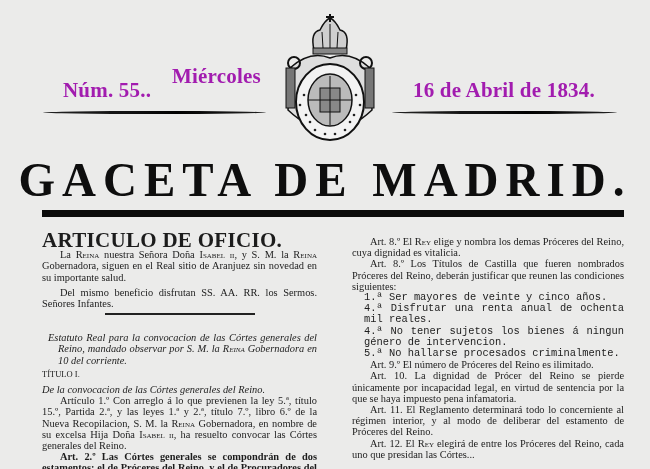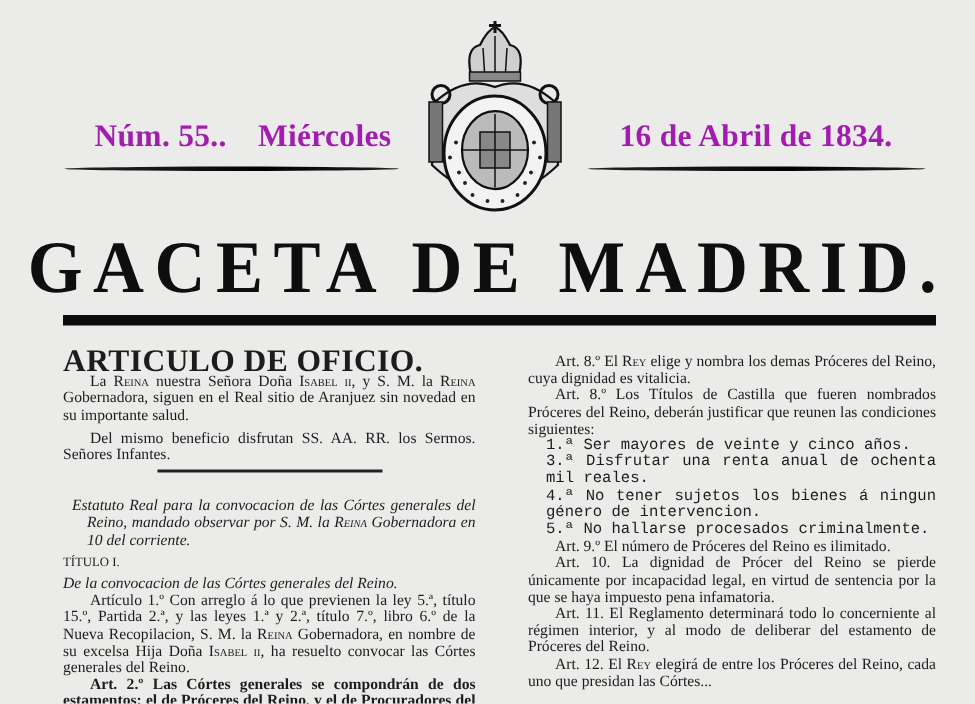--- a/index.html
+++ b/index.html
@@ -35,21 +35,21 @@
   .b { font-weight:bold; }
   .section-title { font-size:21px; font-weight:bold; text-align:center; letter-spacing:0.3px; margin-bottom:3px !important; }
   .small-rule { height:2px; background:#222; width:150px; margin:4px auto 5px auto; }
   .gap { height:4px; }
   .item { padding-left:12px;font-family:Liberation Mono, monospace; }
 </style>
 </head>
 <body>
 
 <div class="abs hdr-text" style="left:63px; top:78px;">Núm. 55..</div>
-<div class="abs hdr-text" style="left:172px; top:78px;text-align:center;">Miércoles</div>
+<div class="abs hdr-text" style="left:172px; top:64px;text-align:center;">Miércoles</div>
 <div class="abs hdr-text" style="left:413px; top:78px;">16 de Abril de 1834.</div>
 <div class="rule-thin" style="left:43px; top:111px; width:223px;"></div>
 <div class="rule-thin" style="left:392px; top:111px; width:225px;"></div>
 
 <div class="abs" style="left:280px; top:10px; width:100px; height:135px;">
   <svg width="100" height="135" viewBox="0 0 100 135">
 
     <path d="M34 40 Q30 22 40 20 Q45 10 50 8 Q55 10 60 20 Q70 22 66 40 Z" fill="#cfcfcf" stroke="#111" stroke-width="1.5"></path>
     <line x1="50" y1="4" x2="50" y2="12" stroke="#111" stroke-width="2"></line>
     <line x1="46" y1="7" x2="54" y2="7" stroke="#111" stroke-width="2"></line>
@@ -99,20 +99,20 @@
   <p class="center" style="font-size:8.5px; margin:3px 0 4px 0 !important;">TÍTULO I.</p>
   <p class="center it">De la convocacion de las Córtes generales del Reino.</p>
   <p class="indent"><span>Artículo 1.º  Con arreglo á lo que previenen la ley 5.ª, título 15.º, Partida 2.ª, y las leyes 1.ª y 2.ª, título 7.º, libro 6.º de la Nueva Recopilacion, S. M. la </span><span class="sc">Reina</span><span> Gobernadora, en nombre de su excelsa Hija Doña </span><span class="sc">Isabel ii</span><span>, ha resuelto convocar las Córtes generales del Reino.</span></p>
   <p class="indent b" style="font-weight:bold;">Art. 2.º  Las Córtes generales se compondrán de dos estamentos: el de Próceres del Reino, y el de Procuradores del Reino.</p>
 </div>
 
 <div class="col" style="left:352px; top:236px; width:272px;">
   <p class="indent"><span>Art. 8.º  El </span><span class="sc">Rey</span><span> elige y nombra los demas Próceres del Reino, cuya dignidad es vitalicia.</span></p>
   <p class="indent">Art. 8.º  Los Títulos de Castilla que fueren nombrados Próceres del Reino, deberán justificar que reunen las condiciones siguientes:</p>
   <p class="item">1.ª  Ser mayores de veinte y cinco años.</p>
-  <p class="item">3.ª  Disfrutar una renta anual de ochenta mil reales.</p>
+  <p class="item">4.ª  Disfrutar una renta anual de ochenta mil reales.</p>
   <p class="item">4.ª  No tener sujetos los bienes á ningun género de intervencion.</p>
   <p class="item">5.ª  No hallarse procesados criminalmente.</p>
   <p class="indent">Art. 9.º  El número de Próceres del Reino es ilimitado.</p>
   <p class="indent">Art. 10.  La dignidad de Prócer del Reino se pierde únicamente por incapacidad legal, en virtud de sentencia por la que se haya impuesto pena infamatoria.</p>
   <p class="indent">Art. 11.  El Reglamento determinará todo lo concerniente al régimen interior, y al modo de deliberar del estamento de Próceres del Reino.</p>
   <p class="indent"><span>Art. 12.  El </span><span class="sc">Rey</span><span> elegirá de entre los Próceres del Reino, cada uno que presidan las Córtes...</span></p>
 </div>
 
 </body></html>

